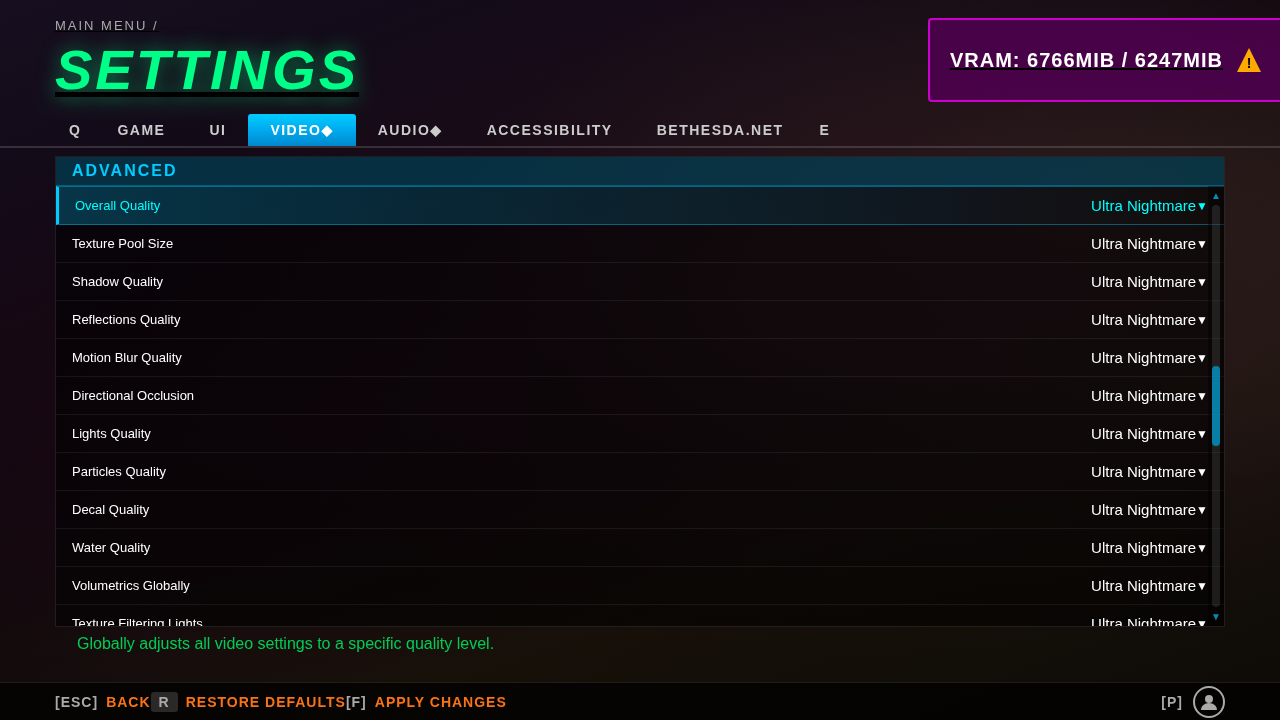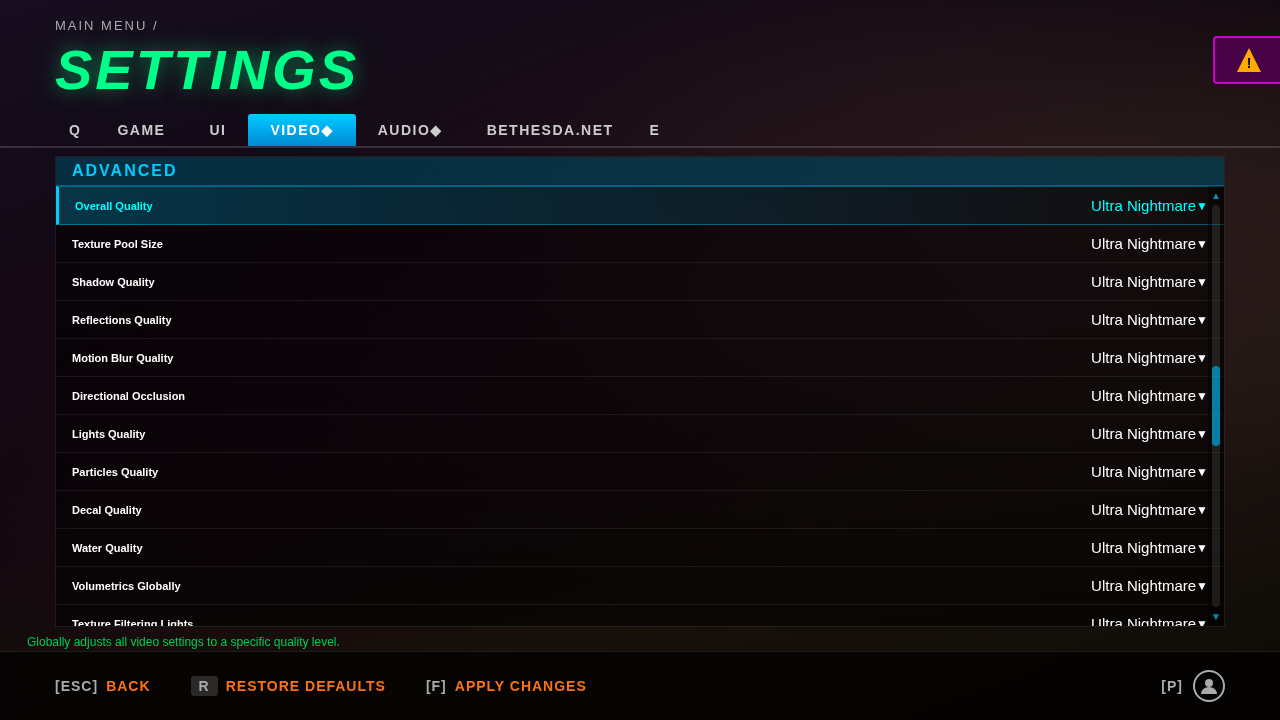--- a/index.html
+++ b/index.html
@@ -46,23 +46,23 @@
     .breadcrumb {
       color: #aaa;
       font-size: 13px;
       letter-spacing: 2px;
       text-transform: uppercase;
       margin-bottom: 4px;
     }
 
     .title-row {
       display: flex;
-      align-items: center;
       justify-content: space-between;
       margin-bottom: 8px;
+      text-decoration: underline;
     }
 
     .settings-title {
       color: #00ff88;
       font-size: 56px;
       font-weight: 900;
       letter-spacing: 3px;
       text-transform: uppercase;
       font-style: italic;
       text-shadow: 0 0 20px rgba(0,255,136,0.5);
@@ -154,22 +154,22 @@
 
     .setting-row.active {
       background: linear-gradient(90deg, rgba(0,200,255,0.25) 0%, rgba(0,150,200,0.15) 60%, transparent 100%);
       border-left: 3px solid #00ccff;
       border-top: 1px solid rgba(0,200,255,0.4);
       border-bottom: 1px solid rgba(0,200,255,0.4);
     }
 
     .setting-name {
       color: white;
-      font-size: 11px;
-      font-weight: 700;
+      font-size: 13px;
+      font-weight: 400;
       text-align: right;
     }
 
     .setting-row.active .setting-name {
       color: #00ffff;
     }
 
     .setting-value {
       display: flex;
       align-items: center;
@@ -191,38 +191,37 @@
       color: white;
       font-size: 12px;
     }
 
     .setting-row.active .dropdown-arrow {
       color: #00ffff;
     }
 
     
     .description {
-      padding: 8px 27px;
+      padding: 8px 77px;
       color: #00cc55;
-      font-size: 12px;
+      font-size: 16px;
     }
 
     
     .footer {
       position: absolute;
       bottom: 0;
       left: 0;
       right: 0;
-      height: 69px;
+      height: 38px;
       background: rgba(0,0,0,0.7);
       border-top: 1px solid rgba(255,255,255,0.1);
       display: flex;
       align-items: center;
       padding: 0 55px;
-      gap: 40px;
     }
 
     .footer-btn {
       display: flex;
       align-items: center;
       gap: 8px;
       cursor: pointer;
     }
 
     .footer-key {
@@ -267,20 +266,21 @@
 
 <div class="content">
 
   <div class="header">
     <div class="title-row">
       <div>
         <div class="breadcrumb">MAIN MENU /</div>
         <div class="settings-title">SETTINGS</div>
       </div>
       <div class="vram-bar">
+        <span class="vram-text">VRAM: 6766MiB / 6247MiB</span>
         <div style="position:relative; width:28px; height:28px;">
           <svg width="28" height="28" viewBox="0 0 28 28">
             <polygon points="14,2 26,26 2,26" fill="#ffaa00"></polygon>
             <text x="14" y="22" text-anchor="middle" font-size="14" font-weight="bold" fill="black">!</text>
           </svg>
         </div>
       </div>
     </div>
   </div>
 
@@ -292,20 +292,23 @@
       <span>GAME</span>
     </div>
     <div class="nav-tab">
       <span>UI</span>
     </div>
     <div class="nav-tab active">
       <span>VIDEO◆</span>
     </div>
     <div class="nav-tab">
       <span>AUDIO◆</span>
+    </div>
+    <div class="nav-tab">
+      <span>ACCESSIBILITY</span>
     </div>
     <div class="nav-tab">
       <span>BETHESDA.NET</span>
     </div>
     <div class="nav-tab icon-tab">
       <span>E</span>
     </div>
   </div>
 
   <div class="settings-panel">

